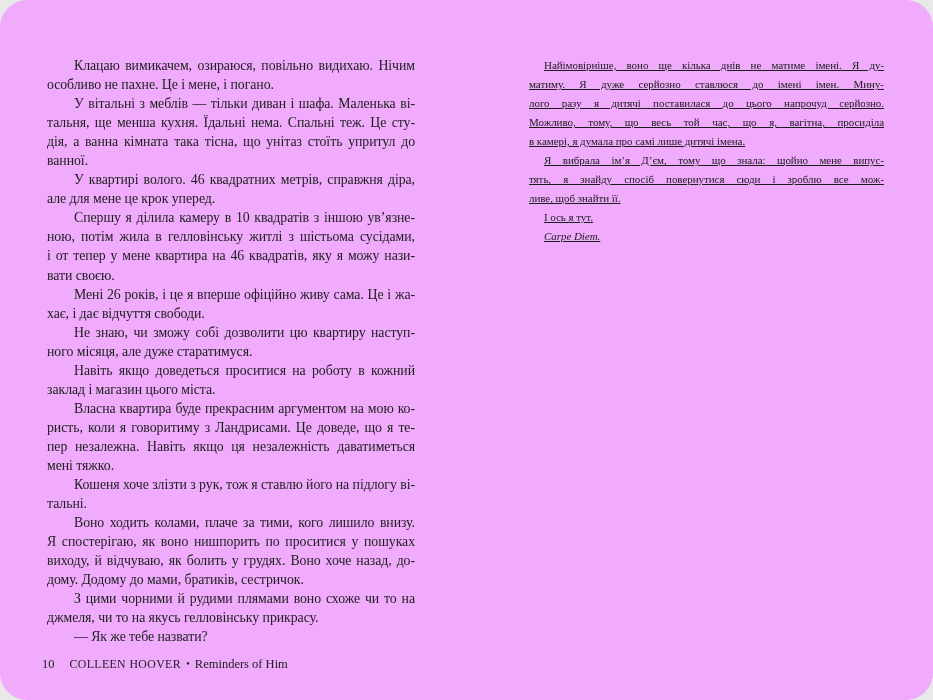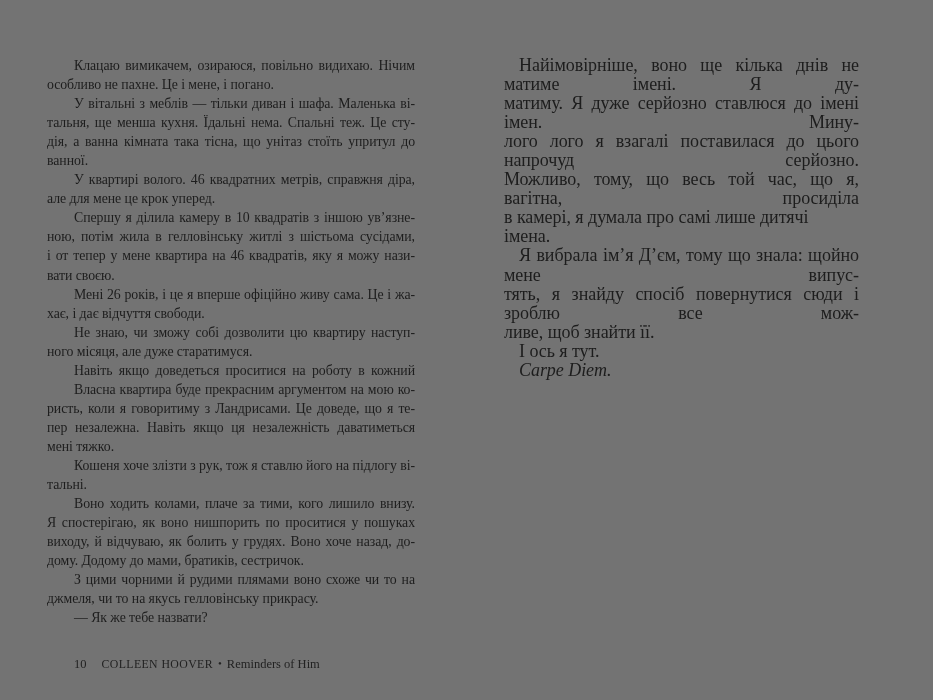--- a/index.html
+++ b/index.html
@@ -1,54 +1,55 @@
 <!DOCTYPE html>
 <html lang="uk"><head>
 <meta charset="utf-8">
 <style>
   html,body{margin:0;padding:0;background:#e9e9e9;}
   .page{
     position:relative;
     width:933px;height:700px;
-    background:#737373;
+    background:#f0abfc;
     overflow:hidden;
     font-family:"Liberation Serif","DejaVu Serif",serif;
     color:#1d1d1d;
+    border-radius:27px;
   }
   .col{
     position:absolute;
     top:56px;
     -webkit-font-smoothing:antialiased;
   }
   .col-left{
     left:47px;width:368px;
     font-size:13.8px;line-height:19.05px;
     --ind:27px;
   }
   .col-right{
-    left:504px;width:355px;
-    font-size:18px;line-height:19.05px;
+    left:529px;width:355px;
+    font-size:11px;line-height:19.05px;text-decoration:underline;
     --ind:15px;
   }
   .line{
     text-align:justify;
     text-align-last:justify;
     letter-spacing:-0.05px;
   }
   .line.pstart{ text-indent:var(--ind); }
   .line.pend{ text-align:left; text-align-last:left; }
   .line.italic{ font-style:italic;text-align:center; }
   .footer{
     position:absolute;
     left:42px;top:656px;
     font-size:12.5px;line-height:16px;
     color:#222;
     white-space:nowrap;
   }
-  .footer .pagenum{ margin-right:15px;margin-left:32px; }
+  .footer .pagenum{ margin-right:15px; }
   .footer .author{ font-size:11.8px; letter-spacing:0.4px; }
   .footer .sep{ margin:0 5px; font-size:11px; position:relative; top:-1px; }
 </style>
 </head>
 <body>
 
 <div class="page">
 
   <div class="col col-left">
       <div class="line pstart">Клацаю вимикачем, озираюся, повільно видихаю. Нічим</div>
@@ -61,39 +62,40 @@
       <div class="line pend">але для мене це крок уперед.</div>
       <div class="line pstart">Спершу я ділила камеру в 10 квадратів з іншою ув’язне-</div>
       <div class="line">ною, потім жила в гелловінську житлі з шістьома сусідами,</div>
       <div class="line">і от тепер у мене квартира на 46 квадратів, яку я можу нази-</div>
       <div class="line pend">вати своєю.</div>
       <div class="line pstart">Мені 26 років, і це я вперше офіційно живу сама. Це і жа-</div>
       <div class="line pend">хає, і дає відчуття свободи.</div>
       <div class="line pstart">Не знаю, чи зможу собі дозволити цю квартиру наступ-</div>
       <div class="line pend">ного місяця, але дуже старатимуся.</div>
       <div class="line pstart">Навіть якщо доведеться проситися на роботу в кожний</div>
+      <div class="line pend">заклад і магазин цього міста.</div>
       <div class="line pstart">Власна квартира буде прекрасним аргументом на мою ко-</div>
       <div class="line">ристь, коли я говоритиму з Ландрисами. Це доведе, що я те-</div>
       <div class="line">пер незалежна. Навіть якщо ця незалежність даватиметься</div>
       <div class="line pend">мені тяжко.</div>
       <div class="line pstart">Кошеня хоче злізти з рук, тож я ставлю його на підлогу ві-</div>
       <div class="line pend">тальні.</div>
       <div class="line pstart">Воно ходить колами, плаче за тими, кого лишило внизу.</div>
       <div class="line">Я спостерігаю, як воно нишпорить по проситися у пошуках</div>
       <div class="line">виходу, й відчуваю, як болить у грудях. Воно хоче назад, до-</div>
       <div class="line pend">дому. Додому до мами, братиків, сестричок.</div>
       <div class="line pstart">З цими чорними й рудими плямами воно схоже чи то на</div>
       <div class="line pend">джмеля, чи то на якусь гелловінську прикрасу.</div>
       <div class="line pstart pend">— Як же тебе назвати?</div>
     </div>
 
   <div class="col col-right">
       <div class="line pstart">Найімовірніше, воно ще кілька днів не матиме імені. Я ду-</div>
       <div class="line">матиму. Я дуже серйозно ставлюся до імені імен. Мину-</div>
-      <div class="line">лого лого я взагалі поставилася до цього напрочуд серйозно.</div>
+      <div class="line">лого разу я дитячі поставилася до цього напрочуд серйозно.</div>
       <div class="line">Можливо, тому, що весь той час, що я, вагітна, просиділа</div>
       <div class="line pend">в камері, я думала про самі лише дитячі імена.</div>
       <div class="line pstart">Я вибрала ім’я Д’єм, тому що знала: щойно мене випус-</div>
       <div class="line">тять, я знайду спосіб повернутися сюди і зроблю все мож-</div>
       <div class="line pend">ливе, щоб знайти її.</div>
       <div class="line pstart pend">І ось я тут.</div>
       <div class="line pstart pend italic">Carpe Diem.</div>
     </div>
 
   <div class="footer">

